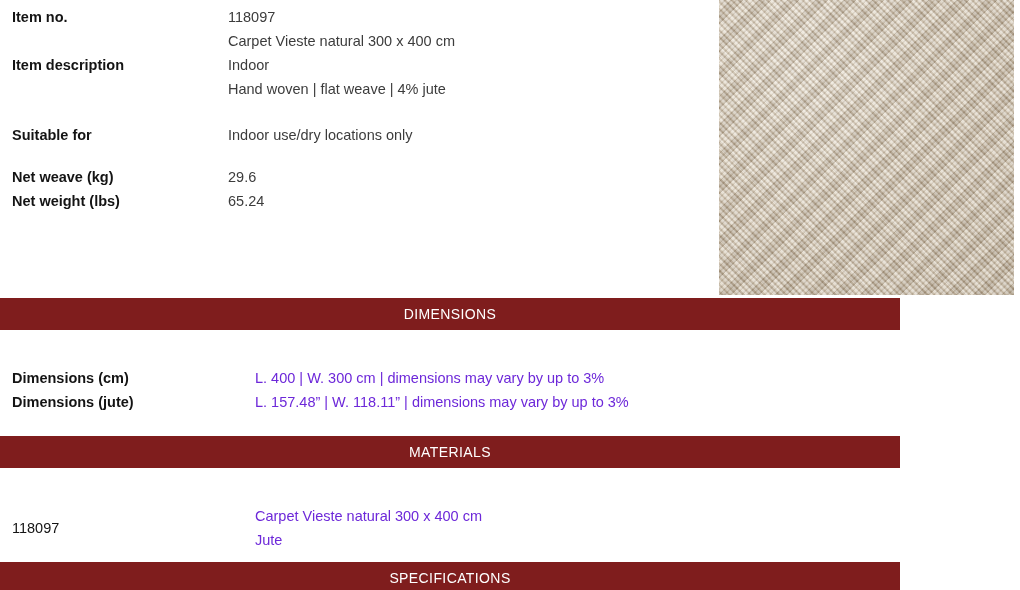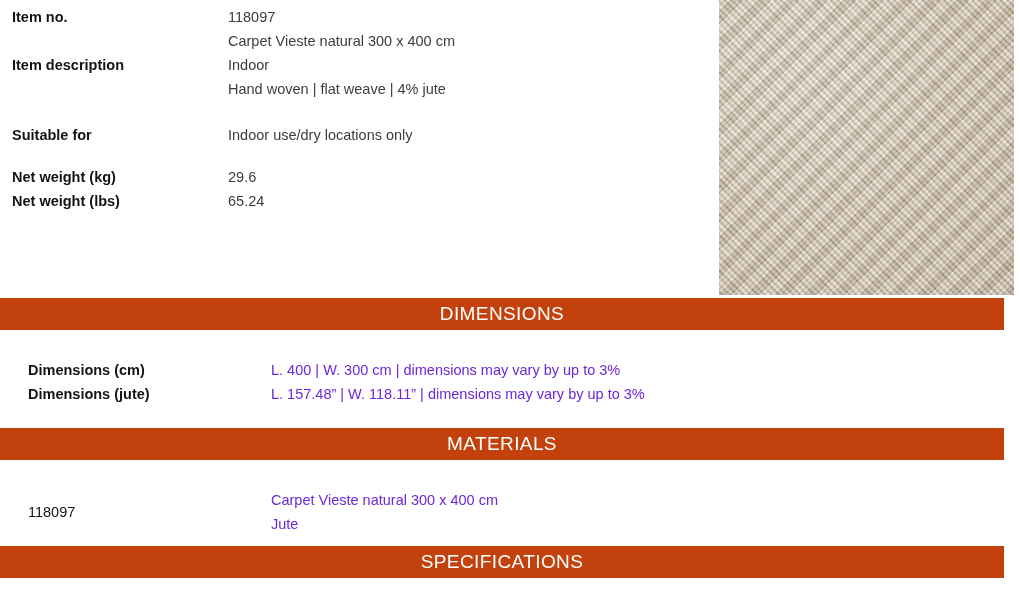--- a/index.html
+++ b/index.html
@@ -92,33 +92,32 @@
     background-image:
       repeating-linear-gradient(-45deg,
         rgba(90,74,56,0.10) 0px,
         rgba(90,74,56,0.10) 9px,
         rgba(255,255,255,0.10) 9px,
         rgba(255,255,255,0.10) 20px);
   }
 
   
   .section-bar {
-    background: #c2410c;
+    background: #7f1d1d;
     color: #ffffff;
     text-align: center;
-    font-size: 19px;
+    font-size: 14px;
     letter-spacing: 0.4px;
     height: 32px;
     line-height: 32px;
-    width: 1004px;
+    width: 900px;
   }
 
   .section-body {
-    padding-top: 10px;
-    margin-left: 16px;
+    padding-top: 18px;
   }
   .section-body .row { line-height: 24px; }
   .section-body .row .label { width: 255px; min-width: 255px; }
   .section-body .row .value { color: #6d28d9; }
 
   .materials-body .row .label {
     font-weight: normal;
     color: #141414;
   }
 
@@ -156,21 +155,21 @@
       <div class="row">
         <div class="label">Suitable for</div>
         <div class="value">
           <span class="vline">Indoor use/dry locations only</span>
         </div>
       </div>
 
       <div class="spacer-xs"></div>
 
       <div class="row">
-        <div class="label">Net weight (kg)</div>
+        <div class="label">Net weave (kg)</div>
         <div class="value">
           <span class="vline">29.6</span>
         </div>
       </div>
 
       <div class="row">
         <div class="label">Net weight (lbs)</div>
         <div class="value">
           <span class="vline">65.24</span>
         </div>

